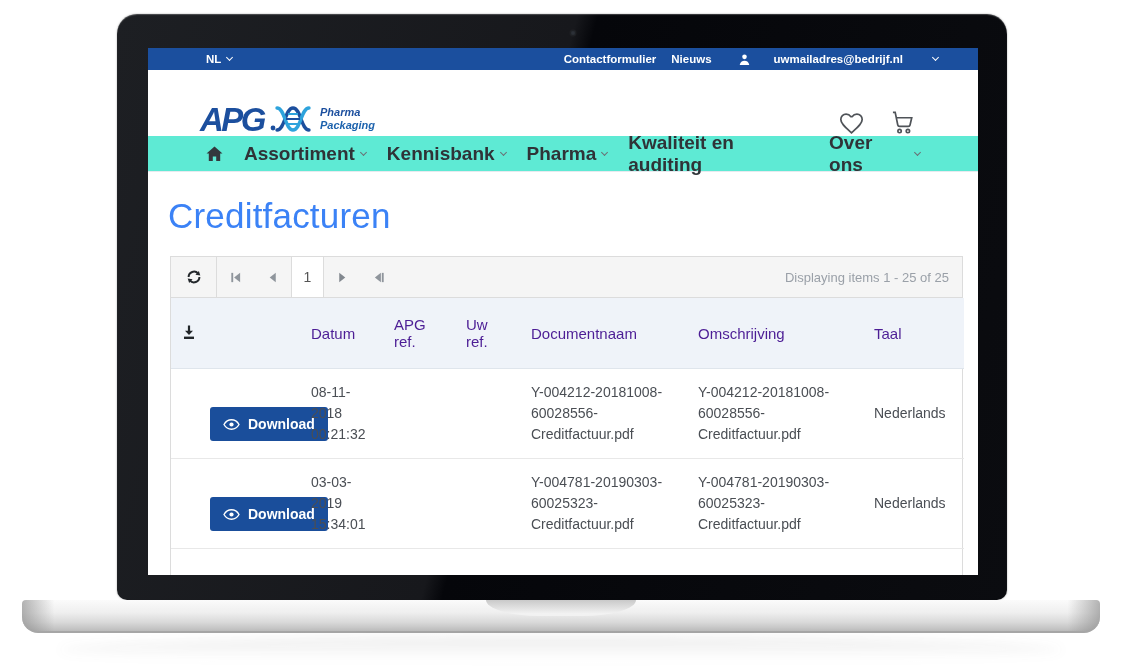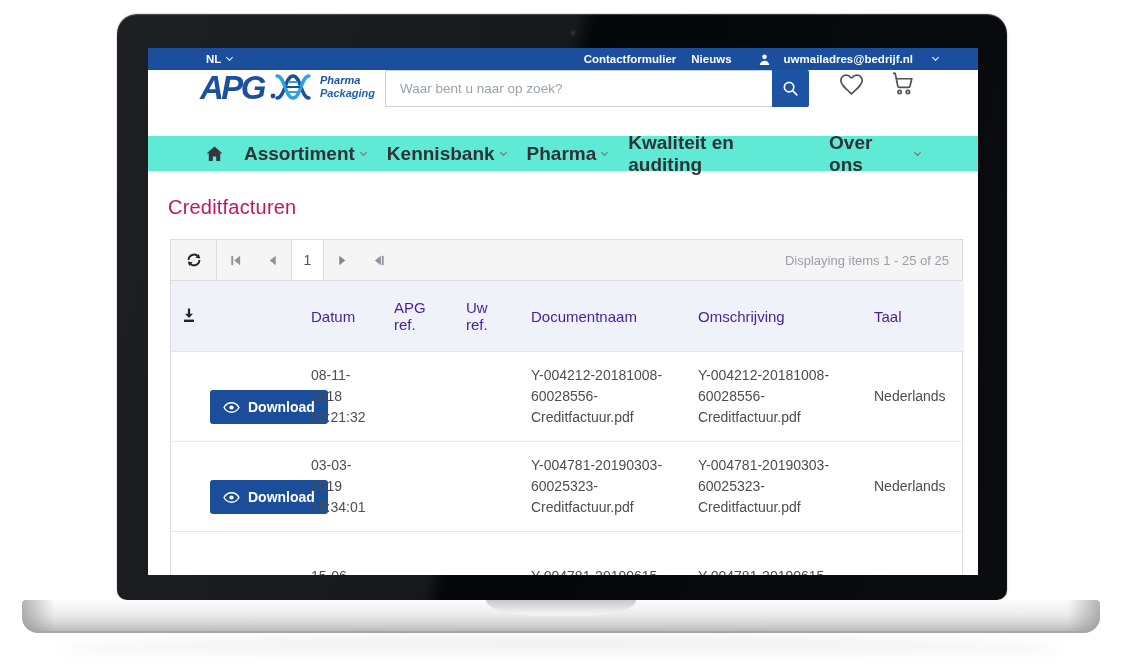--- a/index.html
+++ b/index.html
@@ -29,44 +29,44 @@
   
   .screen { position:absolute; left:31px; top:34px; width:830px; height:527px;
     background:#fff; overflow:hidden; }
 
   .topbar { height:22px; background:#1b4f9e; color:#fff; display:flex; align-items:center;
     font-size:11.5px; font-weight:700; padding:0 40px 0 58px; }
   .topbar .right { margin-left:auto; display:flex; align-items:center; gap:15px; }
   .tb-item { display:flex; align-items:center; cursor:pointer; }
   .chev { display:inline-block; width:5px; height:5px; border-right:1.5px solid currentColor;
     border-bottom:1.5px solid currentColor; transform:rotate(45deg); margin-left:6px; margin-top:-3px; }
-  .account { display:flex; align-items:center; gap:14px; margin-left:12px; }
-
-  .hdr { height:66px; display:flex; align-items:flex-start; padding:0 62px 0 52px; background:#fff; }
+  .account { display:flex; align-items:center; gap:24px; margin-left:12px; }
+
+  .hdr { height:66px; display:flex; align-items:flex-end; padding:0 62px 0 52px; background:#fff; }
   .logo { display:flex; align-items:center; gap:4px; }
   .logo-apg { font-size:33px; font-weight:800; font-style:italic; color:#1c4f9e; letter-spacing:-2.5px; line-height:1; }
   .logo-tag { font-style:italic; font-weight:700; color:#1c4f9e; font-size:11px; line-height:1.15; margin-left:2px; }
   .logo-tag .t2 { color:#1c62ad; }
   .search { margin-left:10px; display:flex; width:424px; height:37px; }
   .search input { flex:1; border:1px solid #ccd2d9; border-right:none; border-radius:2px 0 0 2px;
     padding:0 14px; font-size:13.5px; color:#333; outline:none;
     font-family:"Liberation Sans","DejaVu Sans",sans-serif; }
   .search input::placeholder { color:#9aa2ac; }
   .search-btn { width:37px; height:37px; background:#1c53a3; border:none; border-radius:0 2px 2px 0;
     display:flex; align-items:center; justify-content:center; cursor:pointer; }
   .hdr-icons { margin-left:auto; display:flex; align-items:center; gap:24px; }
   .icon-btn { background:none; border:none; cursor:pointer; display:flex; align-items:center; }
 
   .nav { height:36px; background:#5eead4; border-bottom:1px solid #e7eaef; display:flex;
     align-items:center; gap:21px; padding:0 58px; font-size:19px; font-weight:700; color:#2f3337; }
   .nav-item { display:flex; align-items:center; cursor:pointer; }
   .nav-item .chev { border-color:#6a7075; margin-top:-2px; }
 
   .main { padding:0 20px; }
-  .page-title { font-size:20px; font-weight:400; color:#be185d; margin:24px 0 20px 0; letter-spacing:.2px; }
+  .page-title { font-size:35px; font-weight:400; color:#3b82f6; margin:24px 0 20px 0; letter-spacing:.2px; }
 
   
   .grid { width:793px; margin-left:2px; border:1px solid #dcdcdc; }
   .toolbar { height:41px; background:#f5f5f5; border-bottom:1px solid #dcdcdc; display:flex; align-items:stretch; }
   .tool-cell { width:46px; display:flex; align-items:center; justify-content:center;
     border-right:1px solid #dcdcdc; cursor:pointer; }
   .pg-btn { width:37px; display:flex; align-items:center; justify-content:center; background:none; border:none; cursor:pointer; }
   .pg-num { width:33px; background:#fff; border-left:1px solid #dcdcdc; border-right:1px solid #dcdcdc;
     display:flex; align-items:center; justify-content:center; font-size:14px; color:#555; }
   .status { margin-left:auto; align-self:center; padding-right:13px; font-size:13px; color:#9aa0a8; }
@@ -121,29 +121,20 @@
             <line x1="20" y1="12" x2="30" y2="12" stroke="#2ea3dc" stroke-width="2"></line>
             <line x1="18" y1="17" x2="32" y2="17" stroke="#1c4f9e" stroke-width="2"></line>
             <line x1="20" y1="22" x2="30" y2="22" stroke="#2ea3dc" stroke-width="2"></line>
           </svg>
           <span class="logo-tag">
             <div>Pharma</div>
             <div class="t2">Packaging</div>
           </span>
         </div>
 
-        <form class="search">
-          <input type="text" placeholder="Waar bent u naar op zoek?" style="">
-          <button class="search-btn">
-            <svg width="17" height="17" viewBox="0 0 18 18" fill="none" stroke="#fff" stroke-width="1.8">
-                <circle cx="7.5" cy="7.5" r="5"></circle>
-                <path d="M11.5 11.5L16.2 16.2"></path>
-              </svg>
-          </button>
-        </form>
 
         <div class="hdr-icons">
           <button class="icon-btn">
             <svg width="27" height="25" viewBox="0 0 24 22">
                 <path d="M12 20.2l-1.2-1.1C5.6 14.5 2.5 11.7 2.5 8.3 2.5 5.6 4.6 3.5 7.2 3.5c1.7 0 3.3.9 4.3 2.3h1c1-1.4 2.6-2.3 4.3-2.3 2.6 0 4.7 2.1 4.7 4.8 0 3.4-3.1 6.2-8.3 10.8L12 20.2z" fill="none" stroke="#4f5358" stroke-width="1.5"></path>
               </svg>
           </button>
           <button class="icon-btn">
             <svg width="27" height="27" viewBox="0 0 24 24" fill="none" stroke="#4f5358" stroke-width="1.5">
                 <path d="M3.5 3h2l2.3 11.2a1.6 1.6 0 0 0 1.6 1.3h7.7a1.6 1.6 0 0 0 1.6-1.3L20.2 7.8H6.4"></path>

